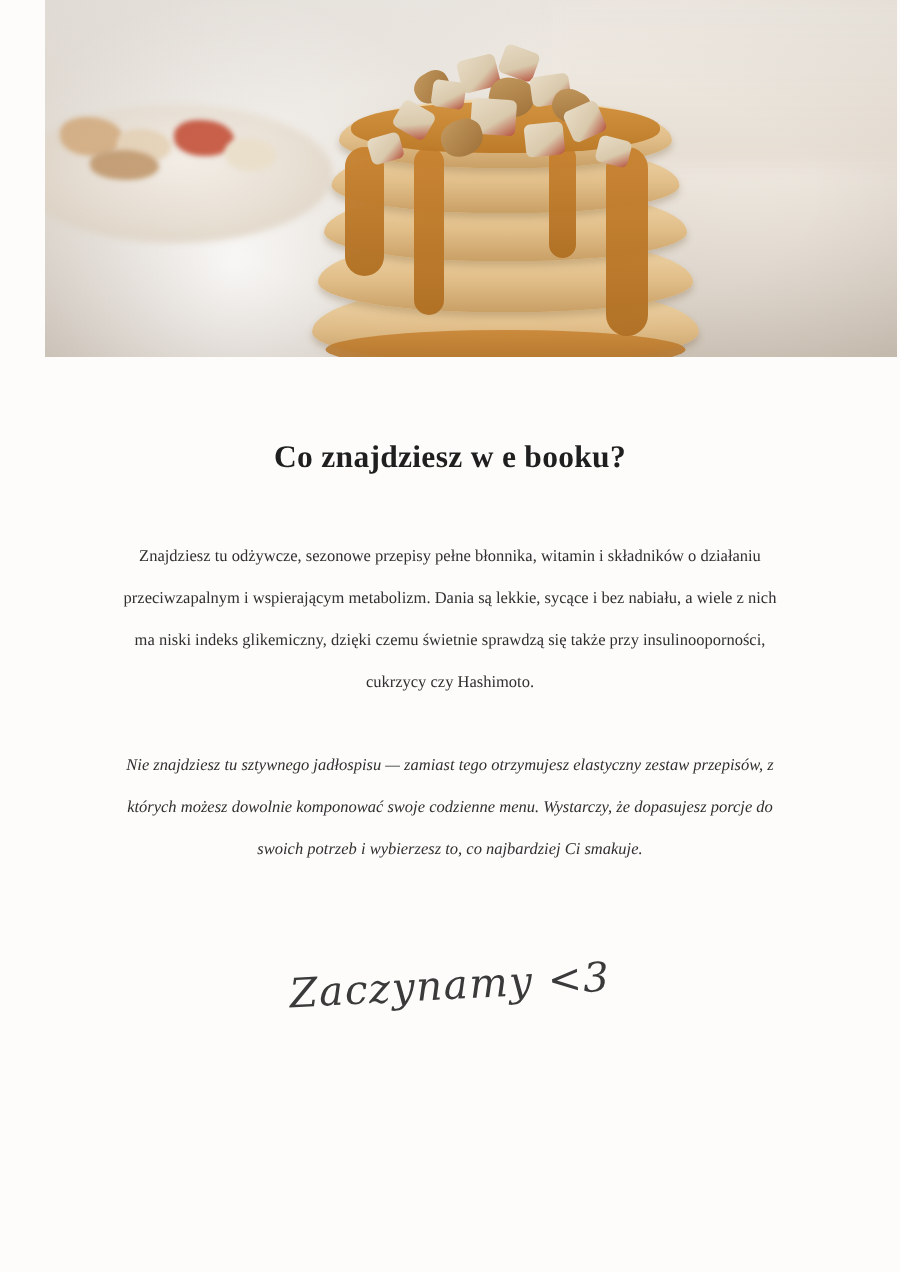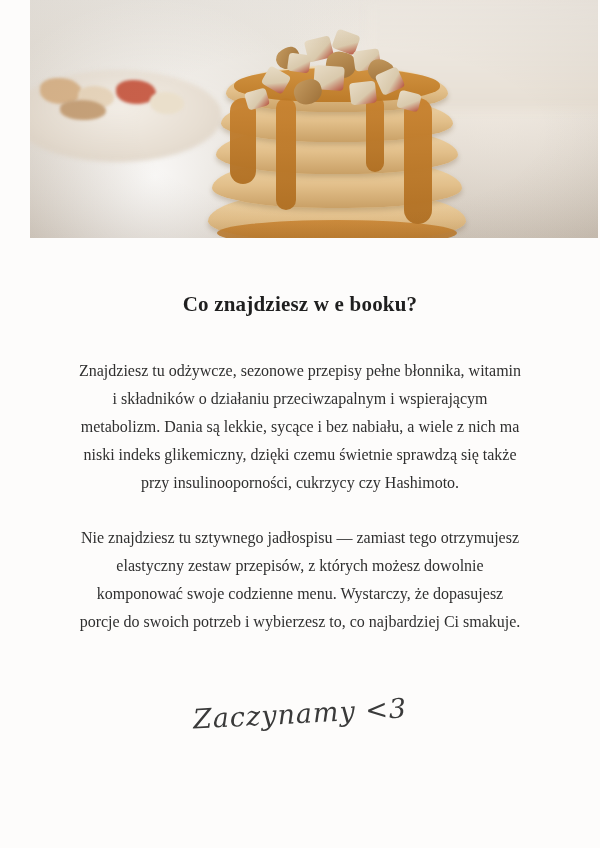--- a/index.html
+++ b/index.html
@@ -155,27 +155,27 @@
     font-weight: bold;
     letter-spacing: 0.2px;
     color: #1f1f1f;
   }
   .body-block {
     margin: 0;
     padding: 0;
   }
   .para {
     margin: 0;
-    font-size: 16px;
+    font-size: 11px;
     line-height: 28px;
     color: #2f2f2f;
     text-align: center;
   }
   .para.first { margin-top: 40px; }
-  .para.second { margin-top: 27px; }
+  .para.second { margin-top: 27px; font-style: italic; }
 
   .signature {
     margin-top: 62px;
     text-align: center;
     font-family: "DejaVu Serif", serif;
     font-style: italic;
     font-size: 27px;
     color: #2a2a2a;
     letter-spacing: 1px;
     transform: rotate(-3deg);

